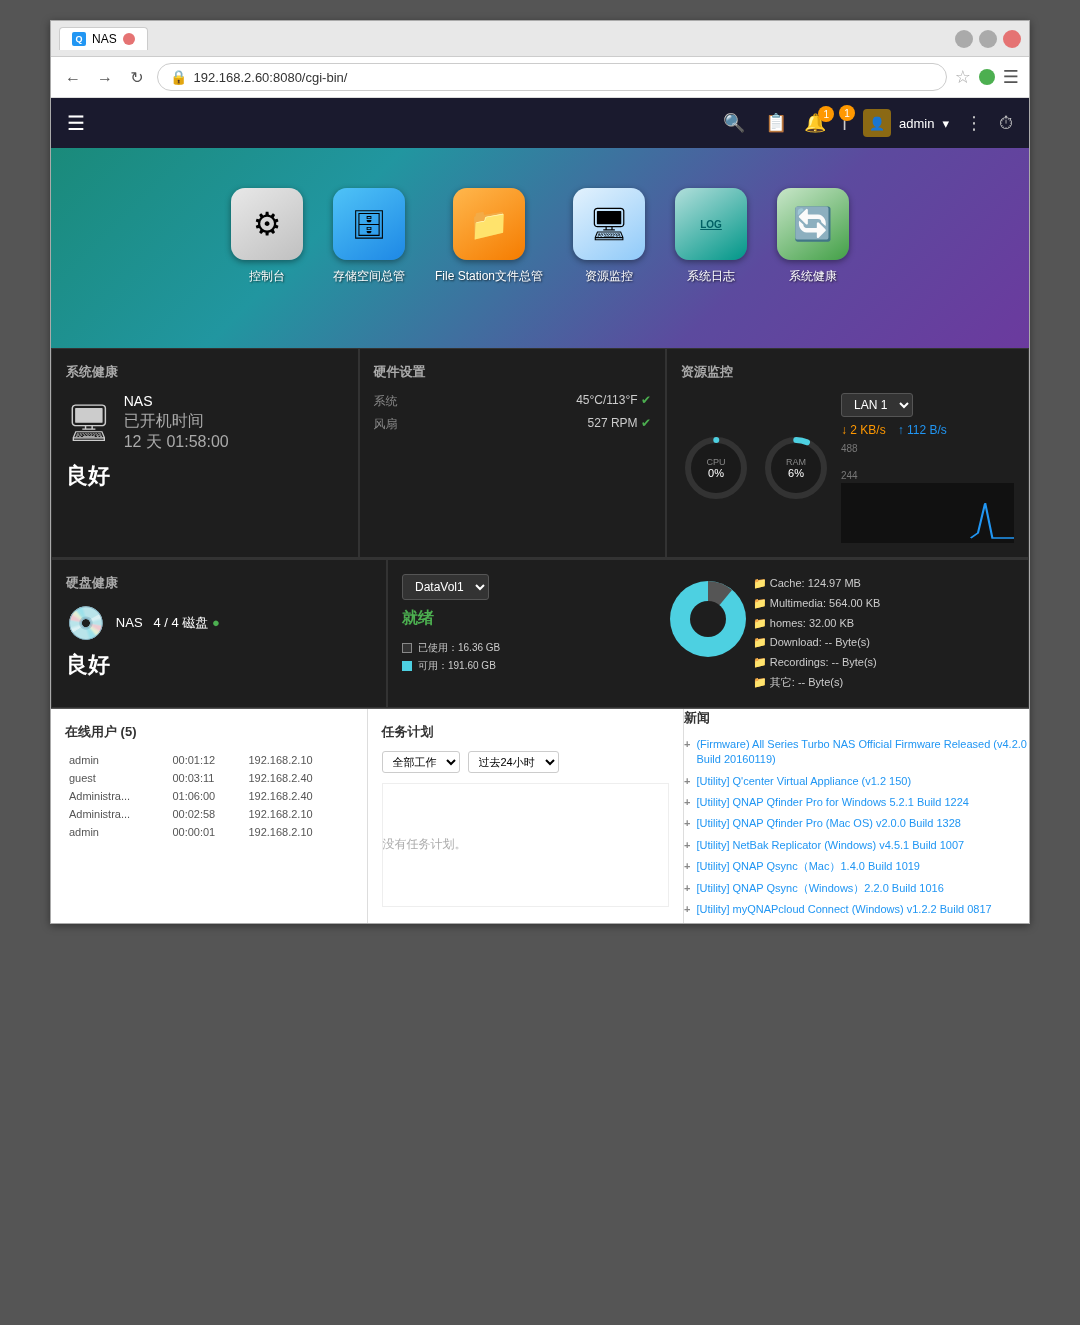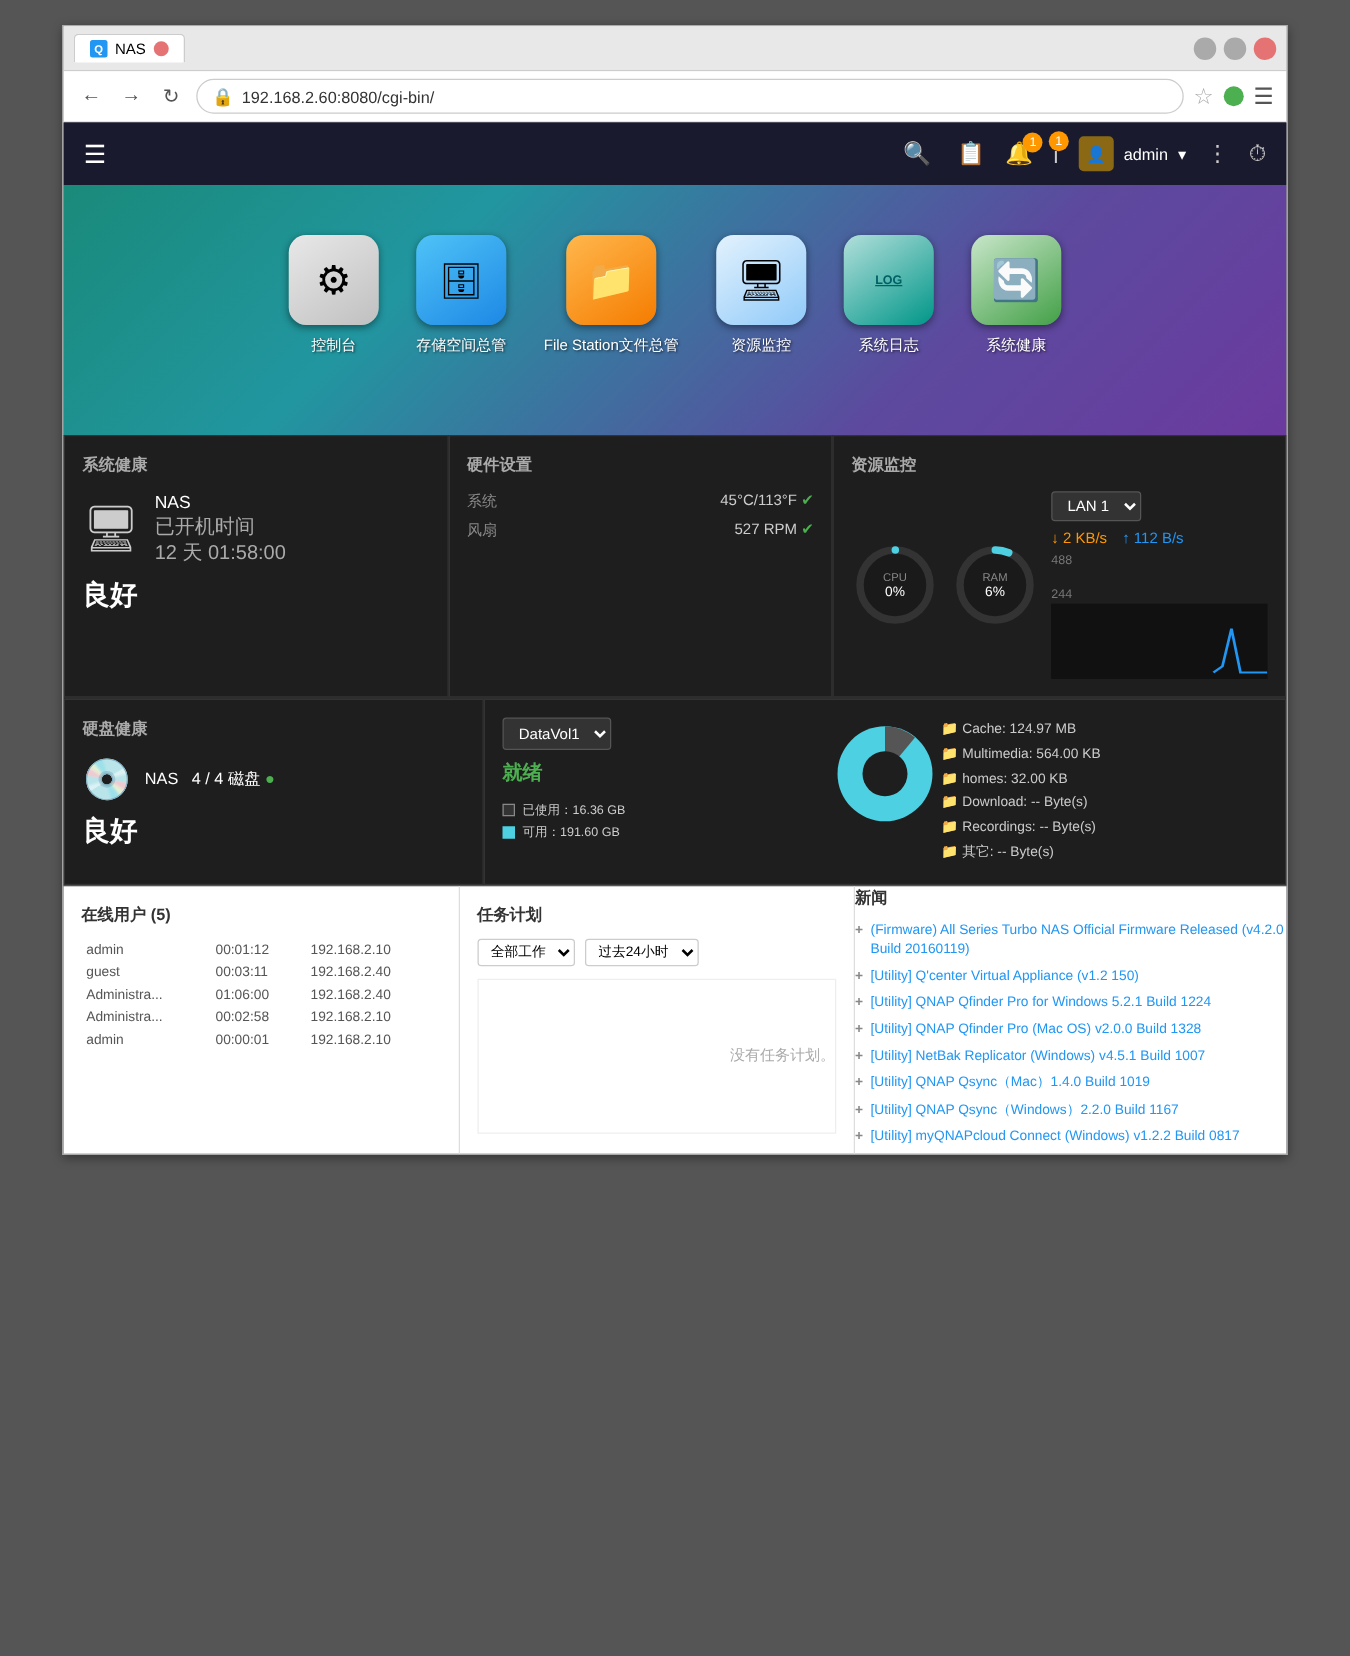--- a/index.html
+++ b/index.html
@@ -87,21 +87,21 @@
     
     .bottom-row { display: flex; background: white; }
     .panel-users { flex: 1; padding: 14px; border-right: 1px solid #ddd; }
     .panel-tasks { flex: 1; padding: 14px; border-right: 1px solid #ddd; }
     .panel-news { flex: 1.2; }
     .bottom-title { font-size: 13px; font-weight: bold; color: #333; margin-bottom: 10px; }
     .users-table { width: 100%; font-size: 11px; border-collapse: collapse; }
     .users-table td { padding: 3px 4px; color: #555; }
     .task-filters { display: flex; gap: 8px; margin-bottom: 10px; }
     .task-select { font-size: 11px; padding: 3px 6px; border: 1px solid #ccc; border-radius: 3px; background: white; }
-    .task-empty { display: flex; align-items: center; justify-content: flex-end; height: 124px; color: #aaa; font-size: 12px; border: 1px solid #eee; }
+    .task-empty { display: flex; align-items: center; justify-content: flex-start; height: 124px; color: #aaa; font-size: 12px; border: 1px solid #eee; }
     .news-item { font-size: 11px; color: #555; margin-bottom: 6px; display: flex; gap: 6px; line-height: 1.4; }
     .news-plus { color: #888; font-weight: bold; flex-shrink: 0; }
     .news-text { color: #2196F3; cursor: pointer; }
   </style>
 </head>
 <body>
 
 <div style="padding: 20px; background: #555; min-height: 1325px;">
 <div class="browser-window">
 
@@ -412,21 +412,21 @@
         <div class="news-item">
           <span class="news-plus">+</span>
           <span class="news-text">[Utility] NetBak Replicator (Windows) v4.5.1 Build 1007</span>
         </div>
         <div class="news-item">
           <span class="news-plus">+</span>
           <span class="news-text">[Utility] QNAP Qsync（Mac）1.4.0 Build 1019</span>
         </div>
         <div class="news-item">
           <span class="news-plus">+</span>
-          <span class="news-text">[Utility] QNAP Qsync（Windows）2.2.0 Build 1167</span>
+          <span class="news-text">[Utility] QNAP Qsync（Windows）2.2.0 Build 1016</span>
         </div>
         <div class="news-item">
           <span class="news-plus">+</span>
           <span class="news-text">[Utility] myQNAPcloud Connect (Windows) v1.2.2 Build 0817</span>
         </div>
       </div>
 
     </div>
 
   </div>

